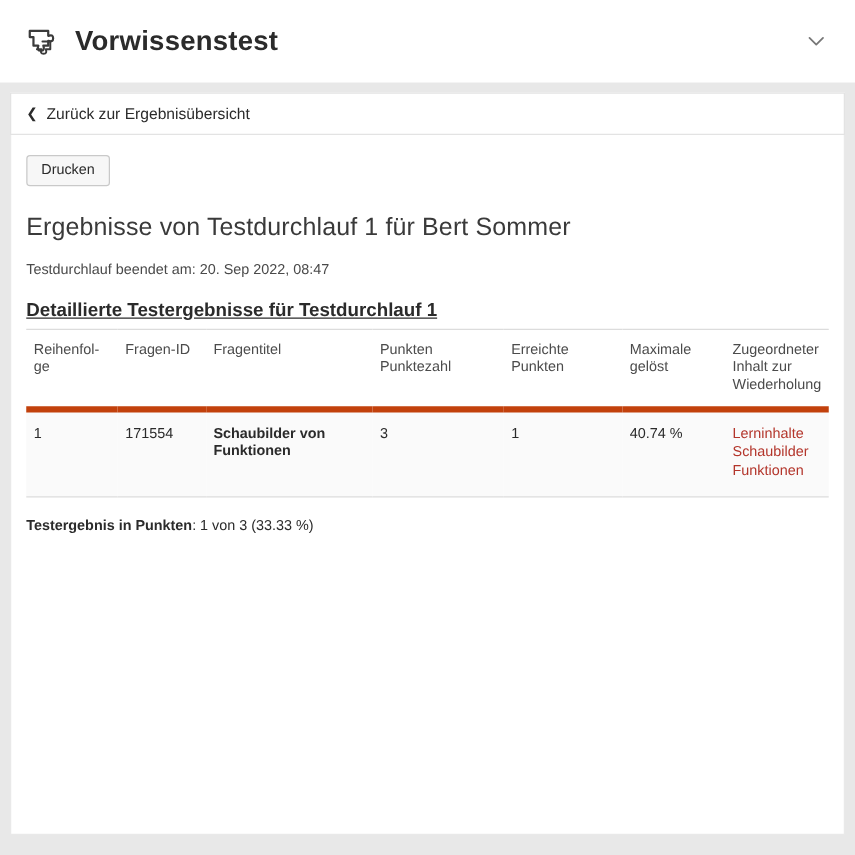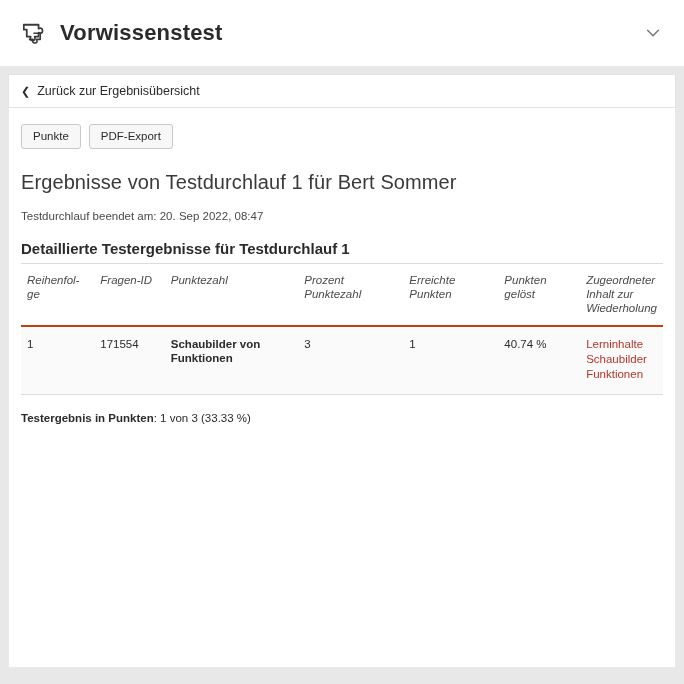--- a/index.html
+++ b/index.html
@@ -124,37 +124,37 @@
   .result-sub {
     font-size: 11.5px;
     color: #4a4a4a;
     margin: 16px 0 18px 0;
   }
   h2.section-title {
     font-size: 15px;
     font-weight: bold;
     color: #2b2b2b;
     margin: 0 0 6px 0;
+    text-decoration: underline;
   }
 
   table.results {
     width: 100%;
     border-collapse: collapse;
     font-size: 11.5px;
   }
   table.results thead th {
     text-align: left;
     font-weight: normal;
     color: #4b4b4b;
     padding: 9px 6px 9px 6px;
     vertical-align: top;
     border-top: 1px solid #dcdcdc;
-    border-bottom: 2px solid #c2410c;
+    border-bottom: 5px solid #c2410c;
     line-height: 1.25;
-    font-style: italic;
   }
   table.results tbody td {
     padding: 10px 6px 12px 6px;
     vertical-align: top;
     color: #2b2b2b;
     border-bottom: 1px solid #dcdcdc;
     line-height: 1.25;
     background: #fafafa;
   }
   td.title-cell { font-weight: bold; }
@@ -205,38 +205,37 @@
   <div class="back-bar">
     <a class="back-link">
       <span class="back-caret">❮</span>
       <span>Zurück zur Ergebnisübersicht</span>
     </a>
   </div>
 
   <div class="content">
 
     <div class="toolbar">
-      <button class="btn">Punkte</button>
-      <button class="btn">PDF-Export</button>
+      <button class="btn">Drucken</button>
     </div>
 
     <h1 class="result-title">Ergebnisse von Testdurchlauf 1 für Bert Sommer</h1>
     <p class="result-sub">Testdurchlauf beendet am: 20. Sep 2022, 08:47</p>
 
     <h2 class="section-title">Detaillierte Testergebnisse für Testdurchlauf 1</h2>
 
     <table class="results">
       <thead>
         <tr>
           <th class="col-order">Reihenfol-ge</th>
           <th class="col-qid">Fragen-ID</th>
-          <th class="col-qtitle">Punktezahl</th>
-          <th class="col-maxpoints">Prozent Punktezahl</th>
+          <th class="col-qtitle">Fragentitel</th>
+          <th class="col-maxpoints">Punkten Punktezahl</th>
           <th class="col-points">Erreichte Punkten</th>
-          <th class="col-percent">Punkten gelöst</th>
+          <th class="col-percent">Maximale gelöst</th>
           <th>Zugeordneter Inhalt zur Wiederholung</th>
         </tr>
       </thead>
       <tbody>
         <tr>
           <td>1</td>
           <td>171554</td>
           <td class="title-cell">Schaubilder von Funktionen</td>
           <td>3</td>
           <td>1</td>

